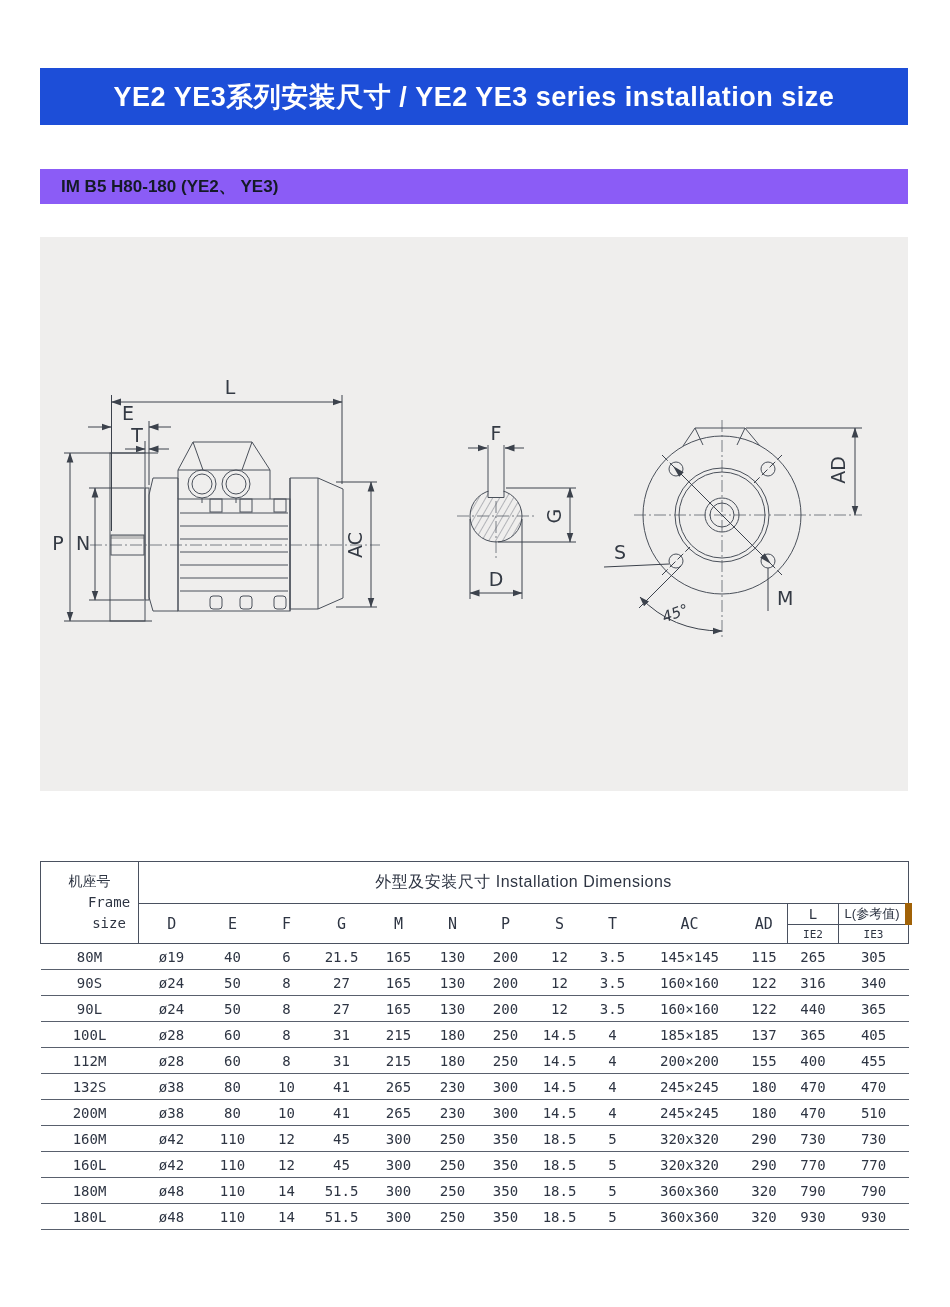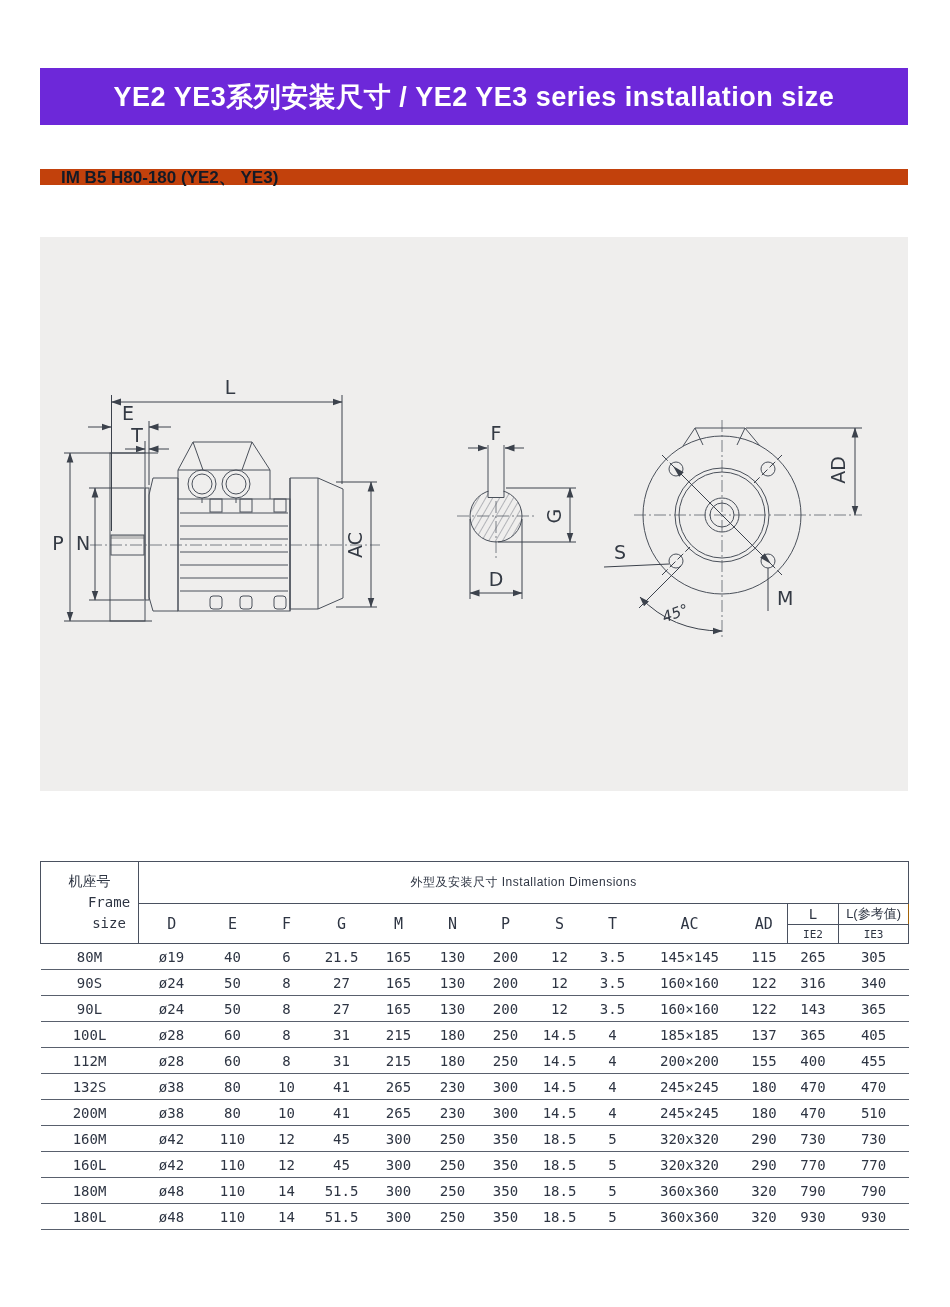--- a/index.html
+++ b/index.html
@@ -2,27 +2,27 @@
 <html><head>
 <meta charset="utf-8">
 <style>
   html,body{margin:0;padding:0;}
   body{
     width:950px;height:1307px;position:relative;background:#ffffff;
     font-family:"Liberation Sans", sans-serif;
   }
   .banner{
     position:absolute;left:40px;top:68px;width:868px;height:57px;
-    background:#6d28d9;color:#ffffff;
+    background:#1d4ed8;color:#ffffff;
     display:flex;align-items:center;justify-content:center;
     font-size:27px;font-weight:bold;letter-spacing:0.5px;
   }
   .subtitle{
-    position:absolute;left:40px;top:169px;width:868px;height:16px;
-    background:#c2410c;display:flex;align-items:center;
+    position:absolute;left:40px;top:169px;width:868px;height:35px;
+    background:#8b5cf6;display:flex;align-items:center;
     box-sizing:border-box;padding-left:21px;
     font-size:17px;font-weight:bold;color:#141a26;
   }
   .panel{
     position:absolute;left:40px;top:237px;width:868px;height:554px;
     background:#efeeed;
   }
   .panel svg{display:block;}
   .drawing-line{stroke:#4a505a;stroke-width:1;fill:none;}
   .dim-line{stroke:#3c424c;stroke-width:1;fill:none;}
@@ -36,30 +36,30 @@
   table.dims th{font-weight:normal;padding:0;}
   table.dims td{padding:0;text-align:center;height:25px;
     font-family:"DejaVu Sans Mono", monospace;font-size:14px;
     border-bottom:1px solid #59606d;}
   th.frame-h{
     border:1px solid #4a5160;font-size:14px;line-height:1.5;
   }
   th.frame-h .cn{display:block;font-family:"Liberation Sans",sans-serif;}
   th.frame-h .en{display:block;font-family:"DejaVu Sans Mono",monospace;margin-left:39px;}
   th.group-h{
-    border:1px solid #4a5160;font-size:12px;color:#2e3543;
+    border:1px solid #4a5160;font-size:16px;color:#2e3543;
     font-family:"Liberation Sans",sans-serif;letter-spacing:0.5px;
   }
   th.letter-h{
     border-bottom:1px solid #4a5160;
     font-family:"DejaVu Sans Mono",monospace;font-size:15px;
   }
   th.l-top{border-left:1px solid #4a5160;border-bottom:1px solid #4a5160;
     font-family:"DejaVu Sans Mono",monospace;font-size:14px;}
-  th.lref-top{border-left:1px solid #4a5160;border-right:1px solid #a16207;
+  th.lref-top{border-left:1px solid #4a5160;border-right:7px solid #a16207;
     border-bottom:1px solid #4a5160;
     font-family:"Liberation Sans",sans-serif;font-size:13px;}
   th.ie-sub{border-left:1px solid #4a5160;border-bottom:1px solid #4a5160;
     font-family:"DejaVu Sans Mono",monospace;font-size:11px;}
   th.ie-sub.last{border-right:1px solid #4a5160;}
   tr.hdr1{height:42px;}
   tr.hdr2{height:21px;}
   tr.hdr3{height:19px;}
 </style>
 </head>
@@ -313,21 +313,21 @@
           <td>50</td>
           <td>8</td>
           <td>27</td>
           <td>165</td>
           <td>130</td>
           <td>200</td>
           <td>12</td>
           <td>3.5</td>
           <td>160×160</td>
           <td>122</td>
-          <td>143</td>
+          <td>440</td>
           <td>365</td>
         </tr>
         <tr>
           <td>100L</td>
           <td>ø28</td>
           <td>60</td>
           <td>8</td>
           <td>31</td>
           <td>215</td>
           <td>180</td>

